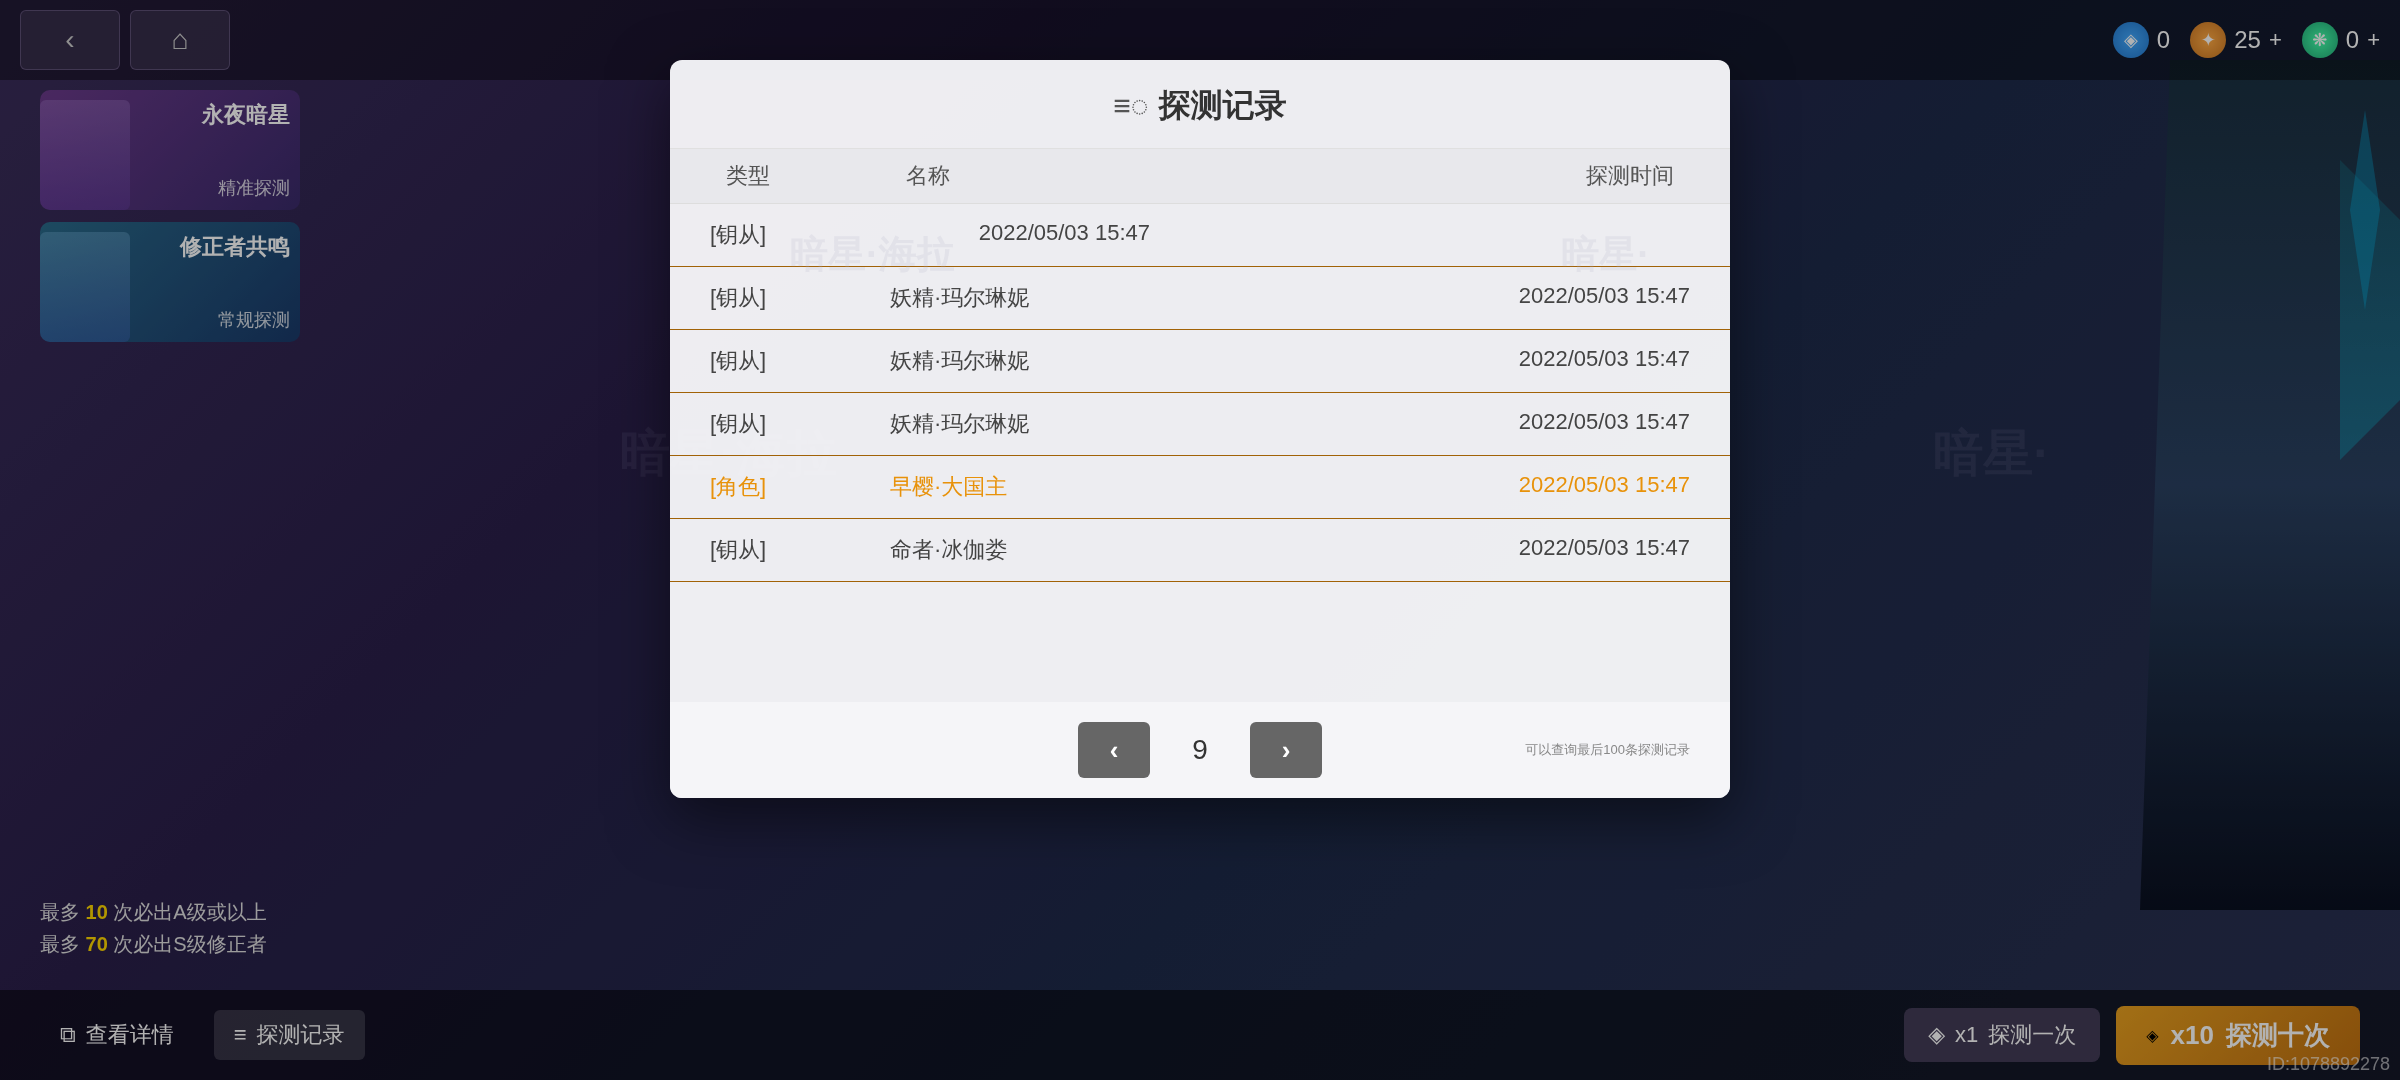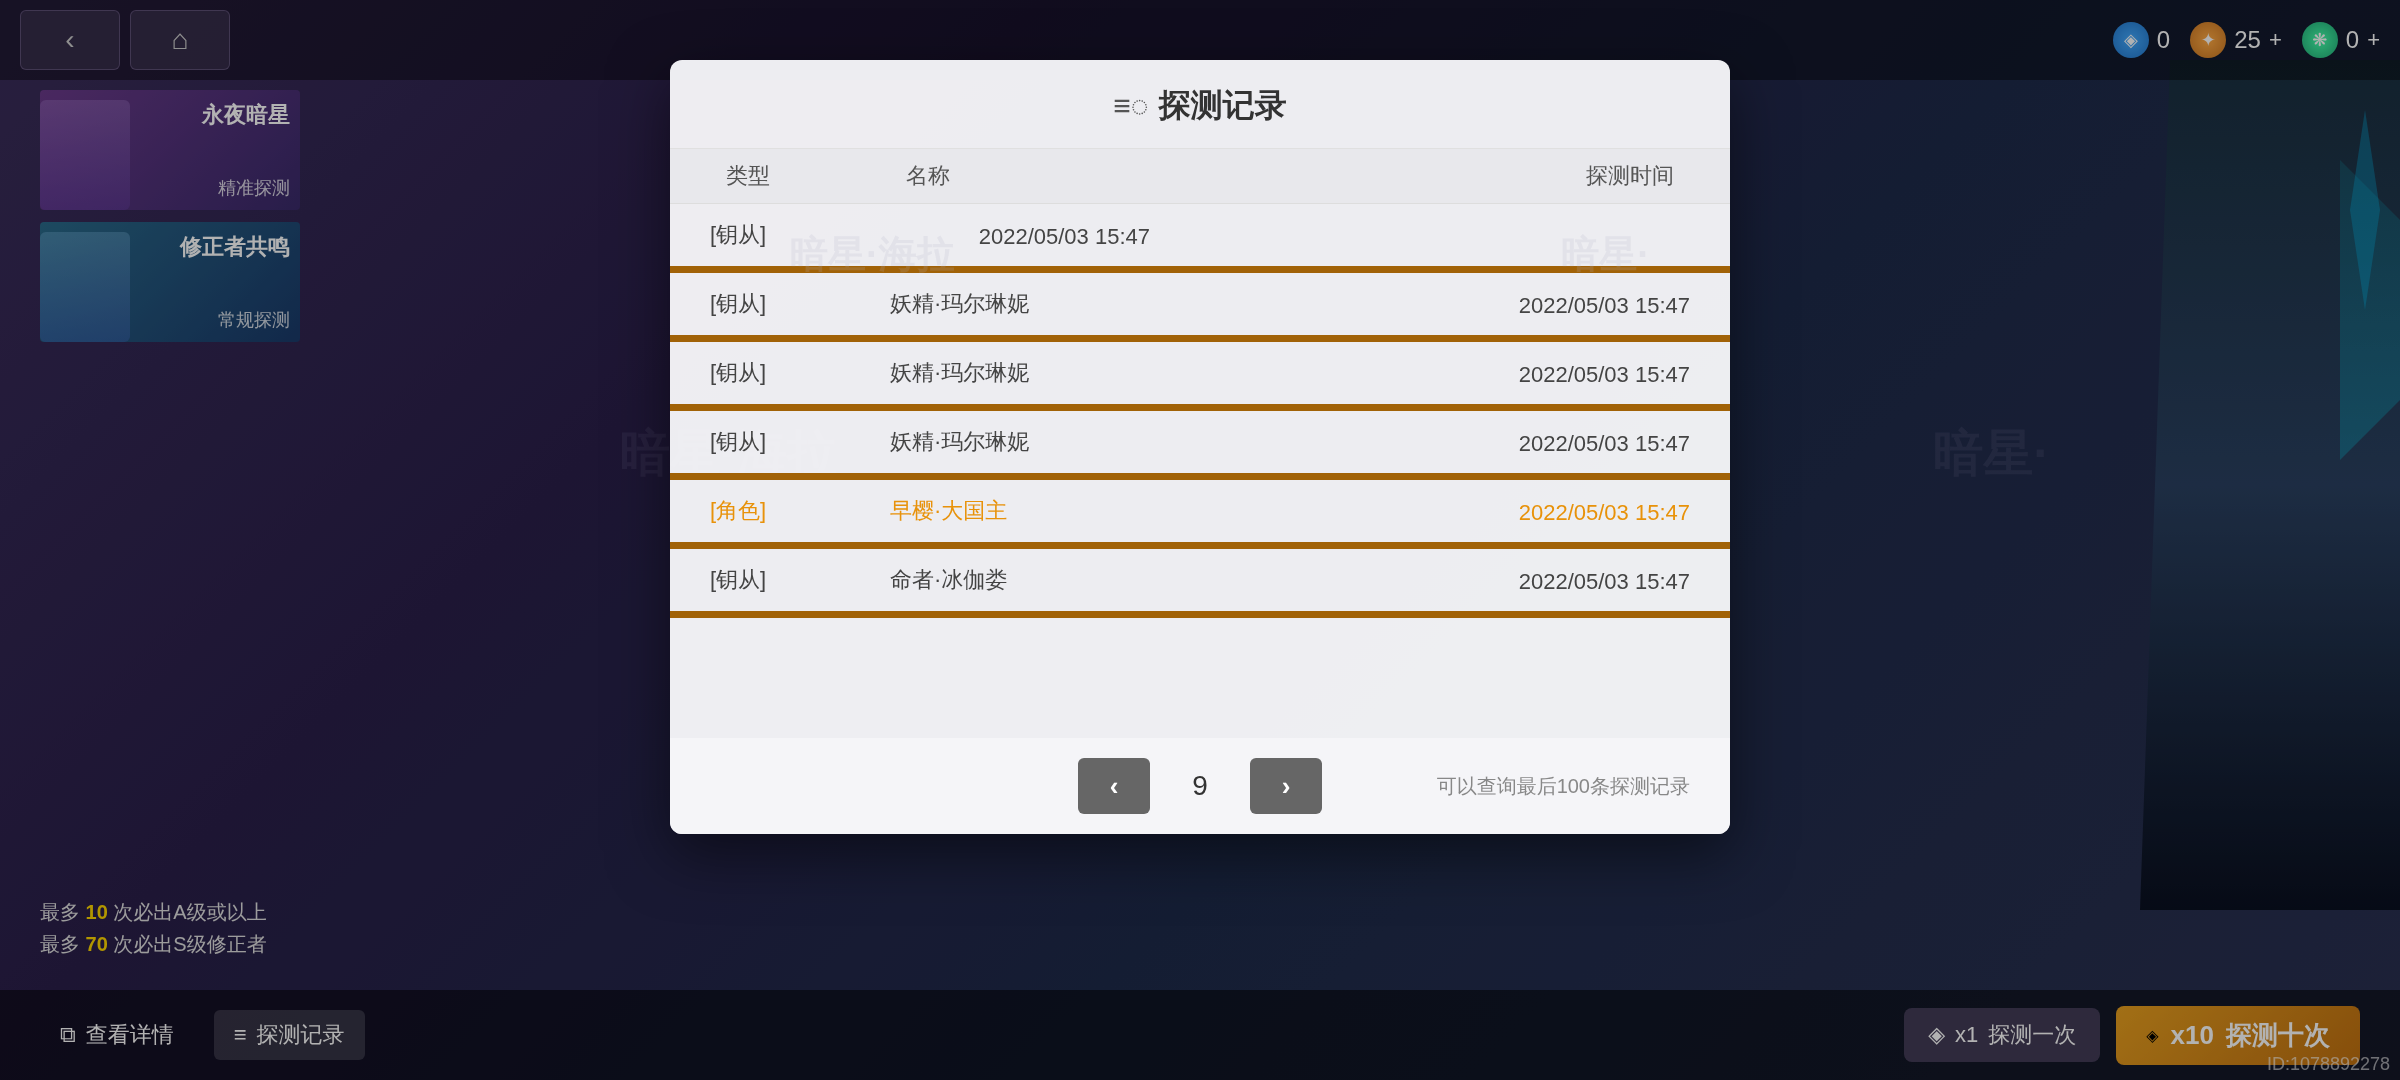--- a/index.html
+++ b/index.html
@@ -93,21 +93,21 @@
       width: 260px;
       z-index: 10;
       display: flex;
       flex-direction: column;
       gap: 12px;
     }
 
     .sidebar-card {
       width: 260px;
       height: 120px;
-      border-radius: 4px;
+      border-radius: 10px;
       overflow: hidden;
       position: relative;
       cursor: pointer;
     }
 
     .sidebar-card .card-bg {
       position: absolute;
       inset: 0;
       background: linear-gradient(135deg, #6a3a8a, #3a2a6a);
     }
@@ -325,23 +325,23 @@
     .col-time {
       width: 260px;
       font-size: 22px;
       color: #555;
       font-weight: 500;
       text-align: right;
     }
 
     .table-row {
       display: flex;
-      align-items: flex-end;
+      align-items: flex-start;
       padding: 16px 40px;
-      border-bottom: 7px solid #a16207;
+      border-bottom: 1px solid #a16207;
       transition: background 0.15s;
     }
 
     .table-row.highlight-row .col-type-val,
     .table-row.highlight-row .col-name-val,
     .table-row.highlight-row .col-time-val {
       color: #e8920a !important;
     }
 
     .col-type-val {
@@ -397,21 +397,21 @@
     .page-num {
       font-size: 28px;
       color: #333;
       width: 60px;
       text-align: center;
     }
 
     .footer-hint {
       position: absolute;
       right: 40px;
-      font-size: 20px;
+      font-size: 13px;
       color: #888;
     }
 
     
     .bg-watermark {
       position: absolute;
       z-index: 6;
       color: rgba(150,140,180,0.15);
       font-size: 40px;
       font-weight: bold;

